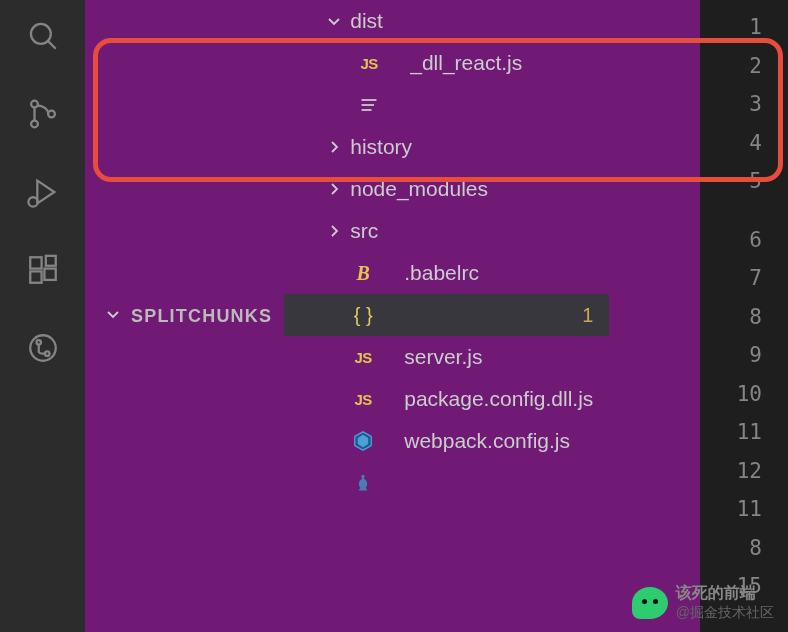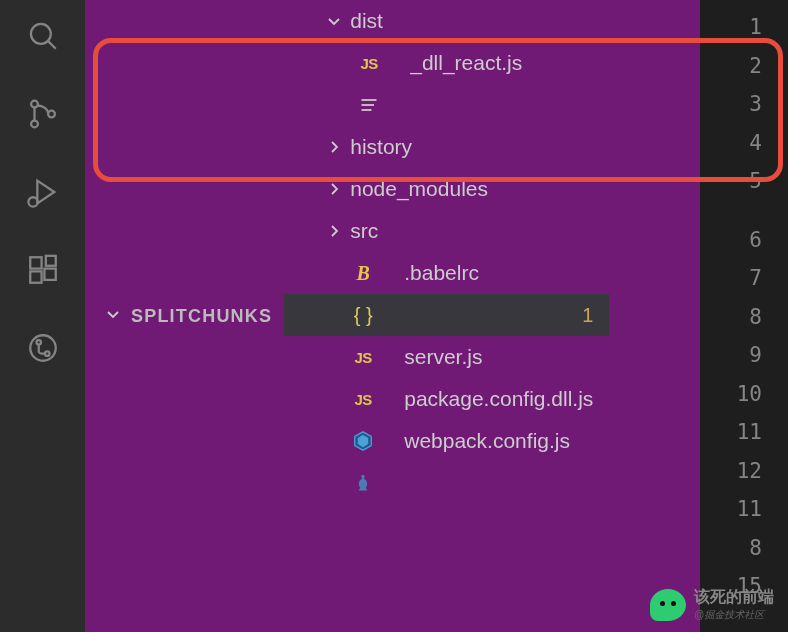--- a/index.html
+++ b/index.html
@@ -160,21 +160,21 @@
     .watermark .bubble::before { left: 10px; }
     .watermark .bubble::after { right: 10px; }
     .watermark .wtext {
       display: flex;
       flex-direction: column;
       align-items: flex-start;
       color: #999;
       text-align: right;
     }
     .watermark .wtext .main { font-size: 16px; color: #888; font-weight: 600; }
-    .watermark .wtext .sub { font-size: 10px; color: #666; font-style: italic; }
+    .watermark .wtext .sub { font-size: 14px; color: #666; }
   </style>
 </head>
 <body>
 
 <div class="activity-bar">
   <div class="activity-icon">
     <svg viewBox="0 0 24 24" fill="none" stroke="currentColor" stroke-width="1.6">
         <circle cx="10.5" cy="10.5" r="7"></circle>
         <line x1="21" y1="21" x2="15.6" y2="15.6"></line>
       </svg>

